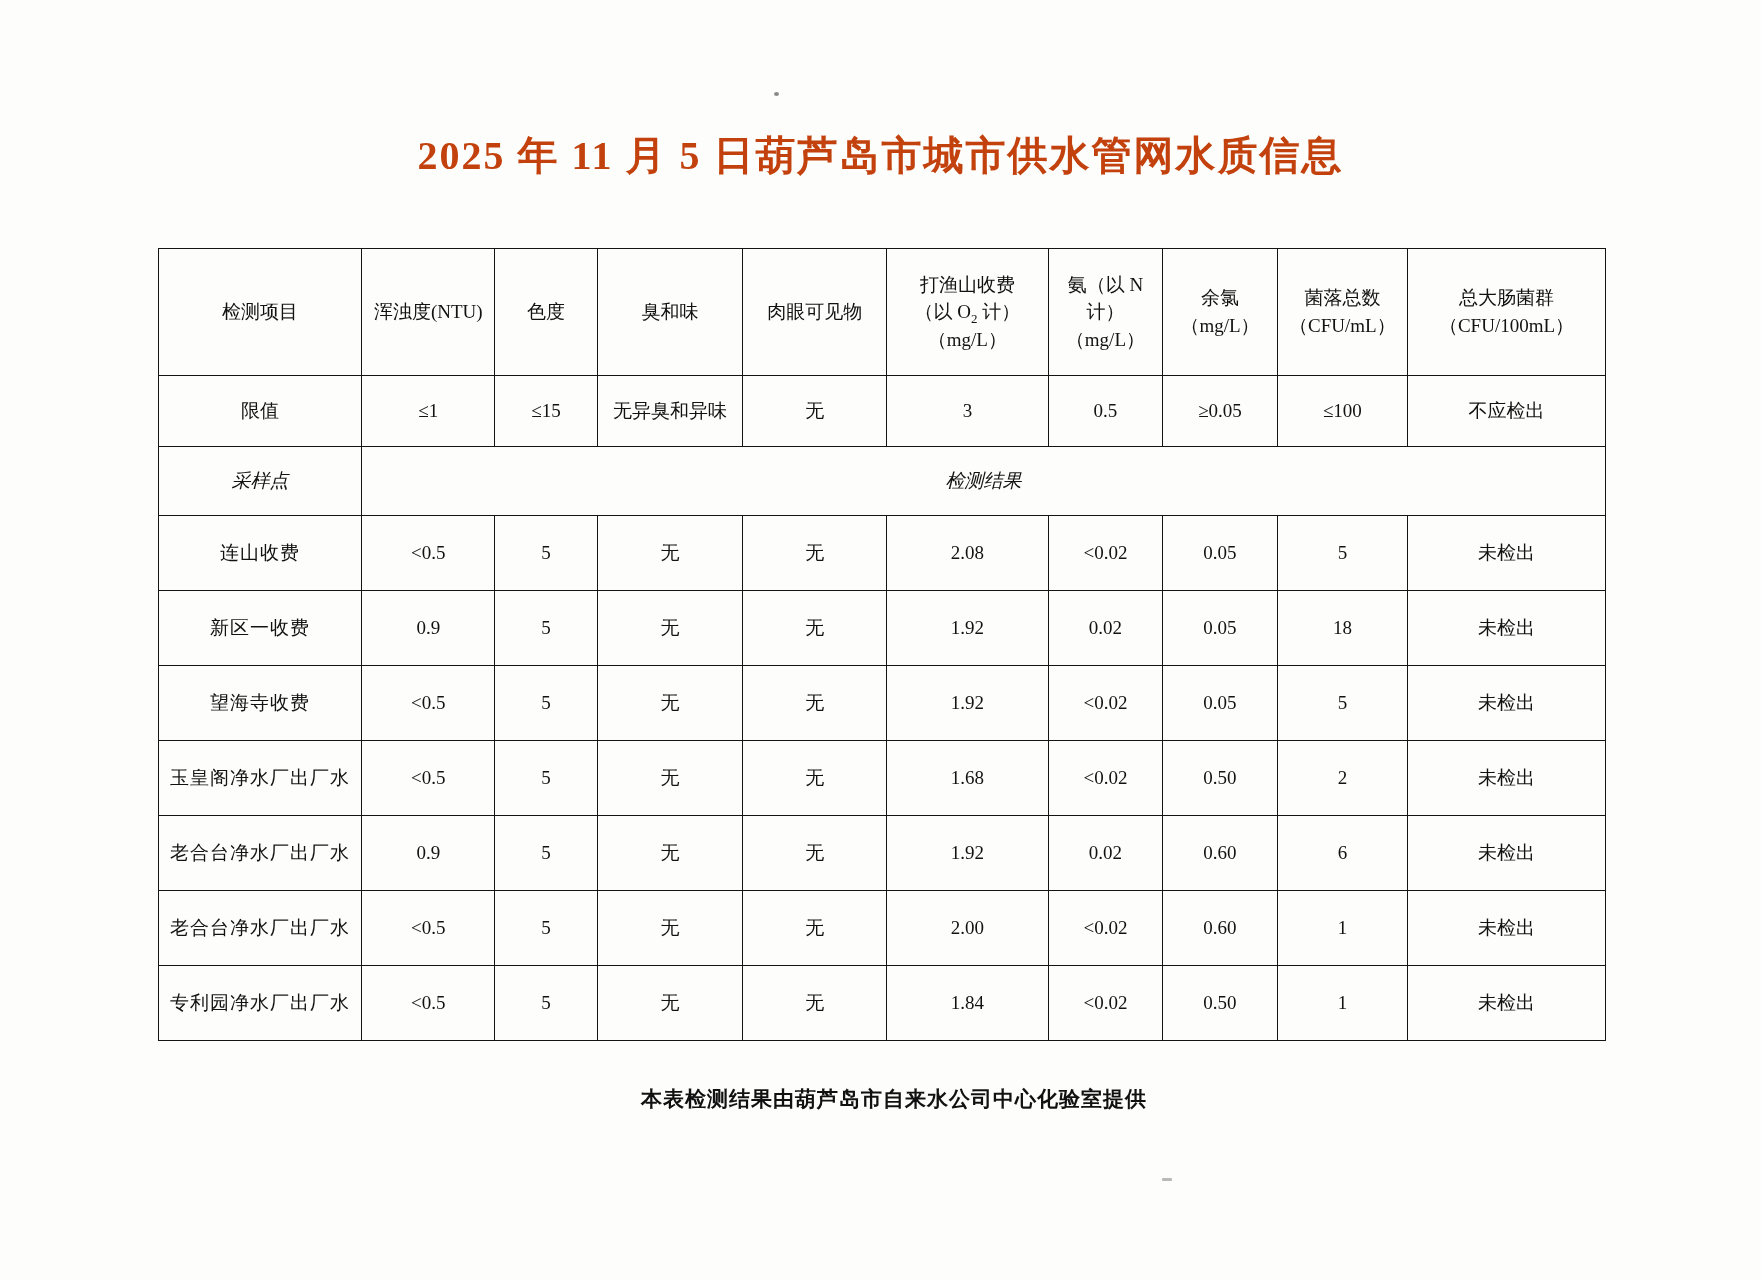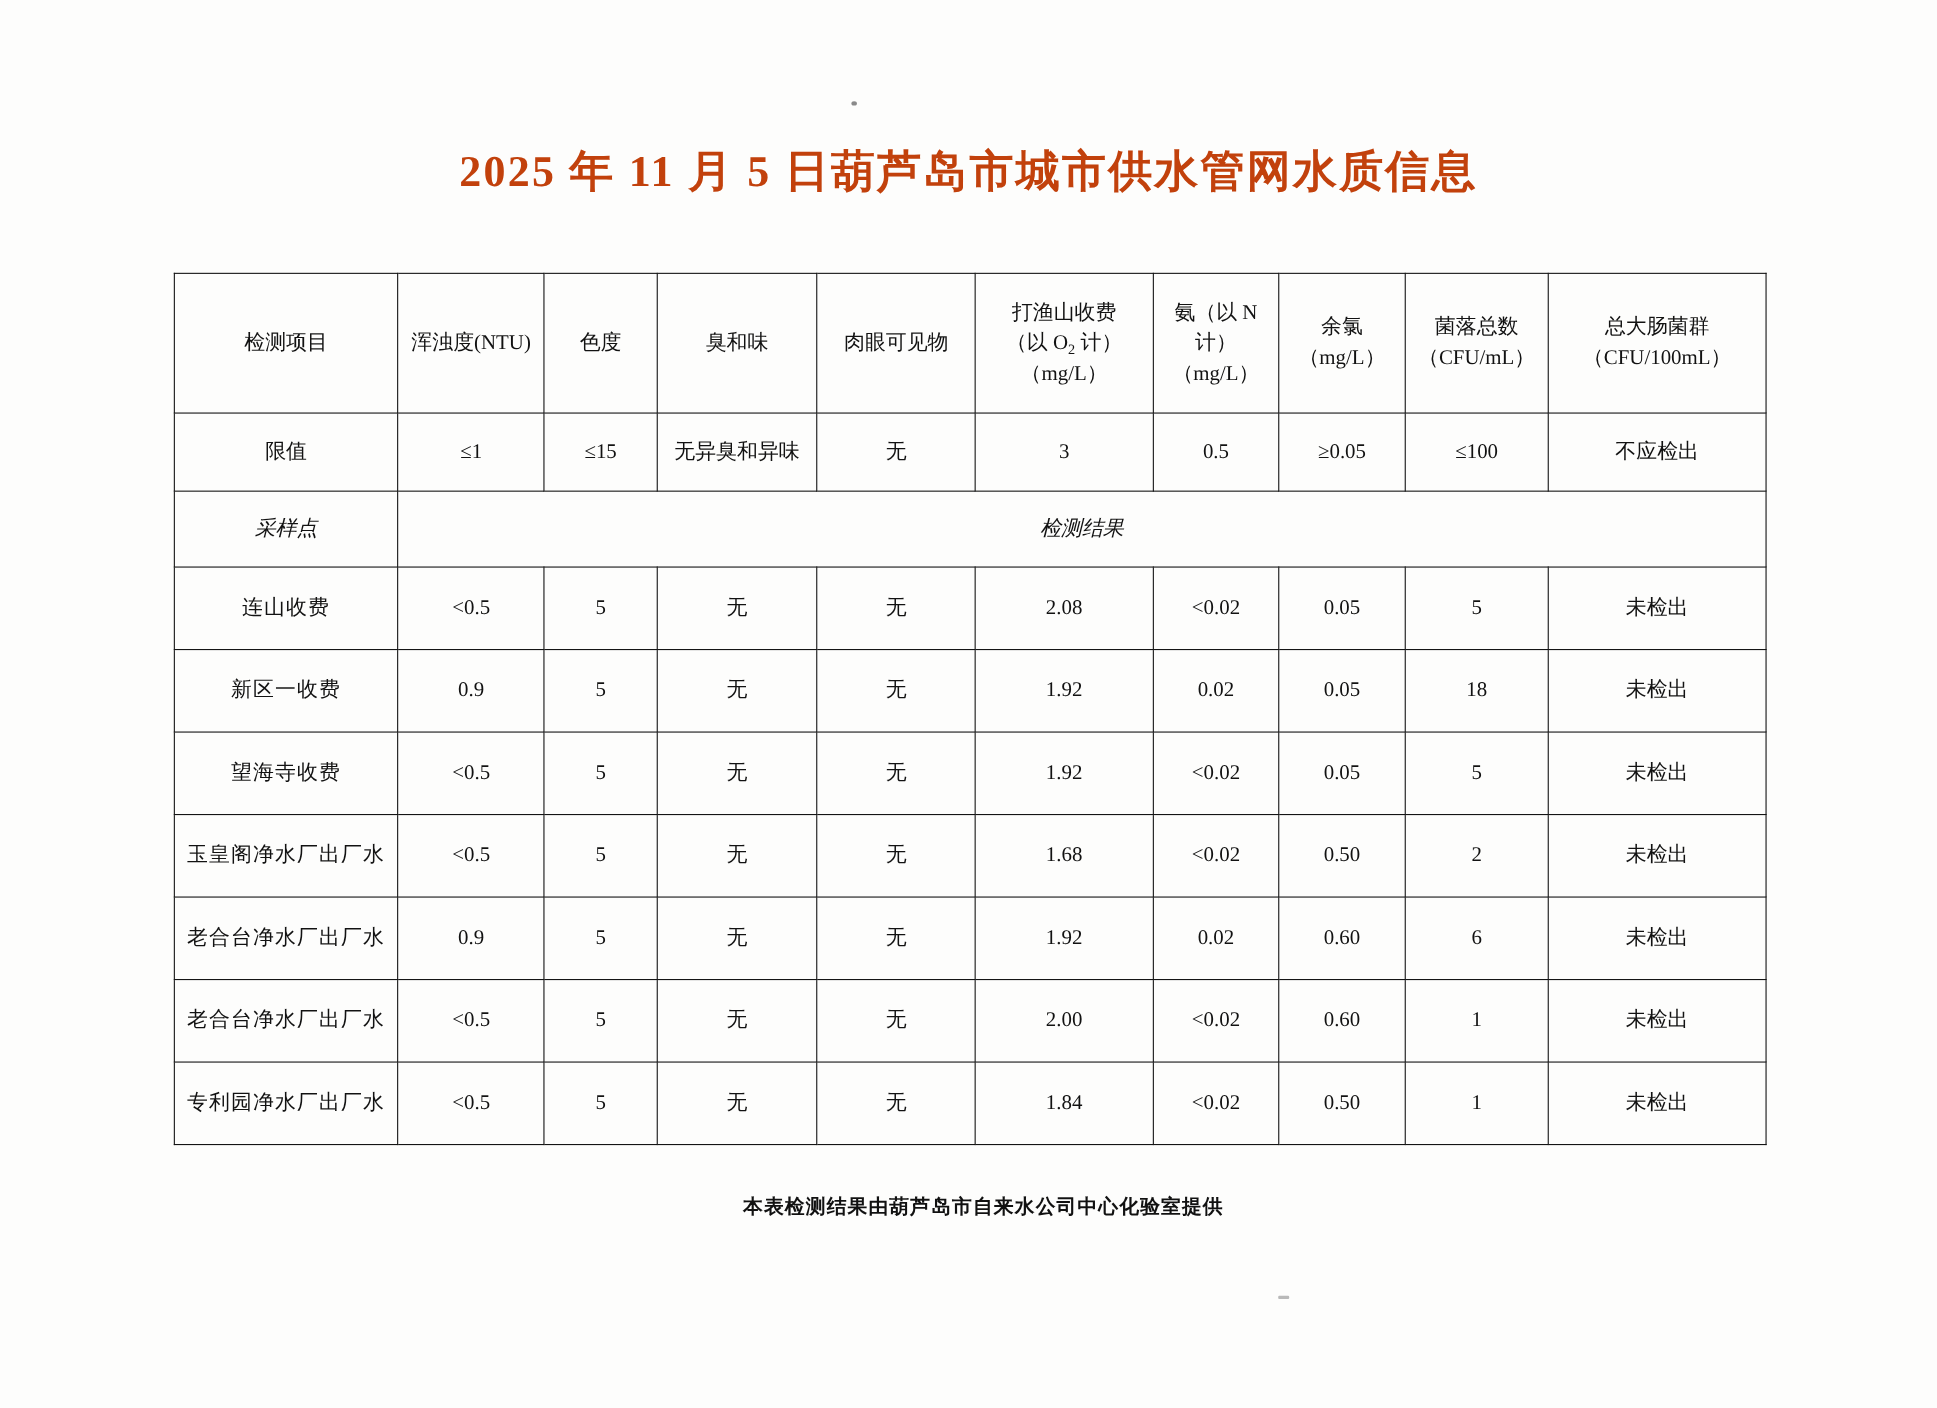--- a/index.html
+++ b/index.html
@@ -78,21 +78,21 @@
   }
   .name-col { letter-spacing: 1px; }
   .footer-note {
     position: absolute;
     top: 1085px;
     left: 0;
     width: 1458px;
     text-align: center;
     padding-left: 330px;
     box-sizing: border-box;
-    font-size: 18px;
+    font-size: 21px;
     font-weight: bold;
     letter-spacing: 1px;
   }
 </style>
 </head>
 <body>
 
 <div class="page">
 
   <div class="speck speck1"></div>

